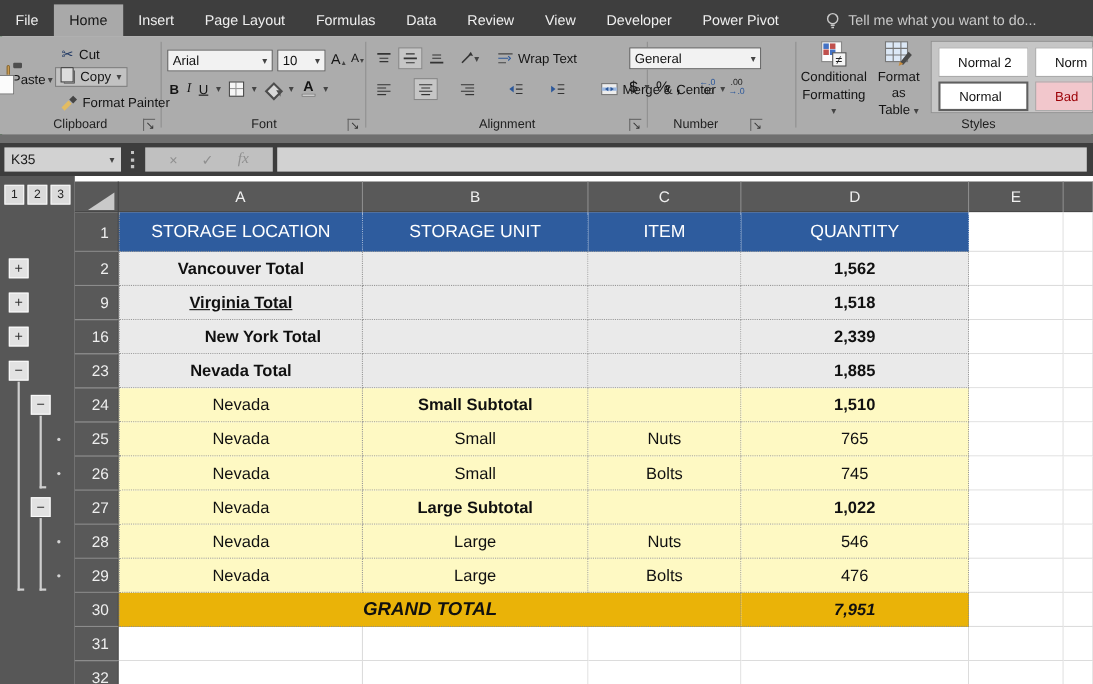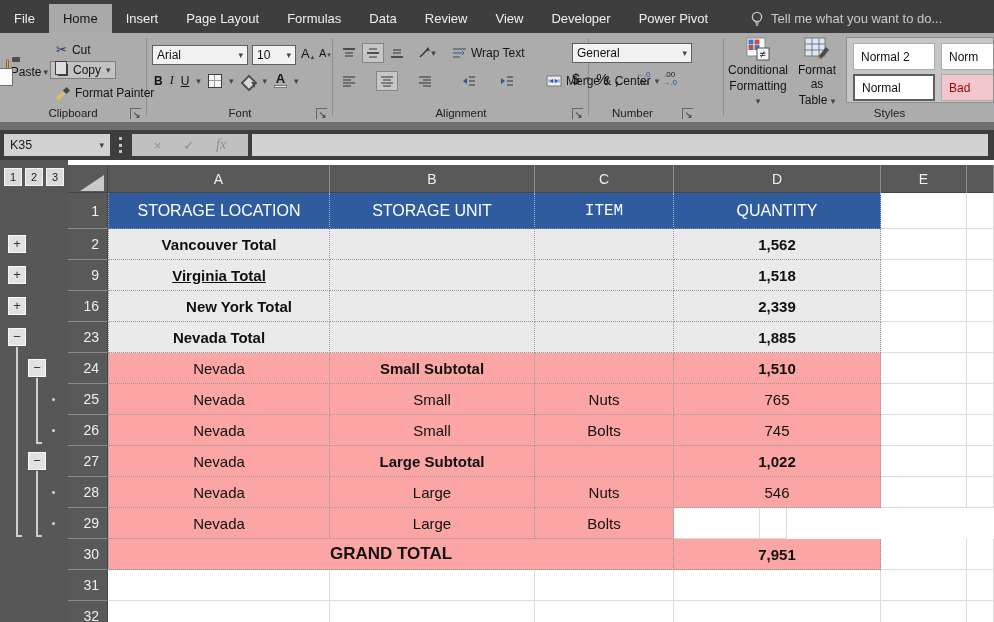--- a/index.html
+++ b/index.html
@@ -57,21 +57,21 @@
   .abtn.sel { background:#C6C6C6; border:1px solid #868686; }
   .lblbtn { display:flex; align-items:center; gap:4px; white-space:nowrap; }
 
   
   .decbtn { display:flex; flex-direction:column; align-items:center; font-size:8px; line-height:8px; color:#222; padding:0 3px; }
   .decbtn .blue { color:#2B579A; }
 
   
   .bigbtn { position:absolute; top:4px; display:flex; flex-direction:column; align-items:center; gap:2px; text-align:center; line-height:14px; font-size:12px; }
   .gallery { position:absolute; left:121px; top:4px; width:148px; height:66px; background:#C6C6C6; border:1px solid #8F8F8F; padding:4px 0 0 5px; overflow:hidden; }
-  .chip { position:absolute; width:82px; height:27px; background:#FFFFFF; border:1px solid #ABABAB; font-size:12px; display:flex; align-items:center; padding-left:7px; white-space:nowrap; overflow:hidden; color:#111; }
+  .chip { position:absolute; width:82px; height:27px; background:#FFFFFF; border:1px solid #ABABAB; font-size:12px; display:flex; align-items:center; padding-left:17px; white-space:nowrap; overflow:hidden; color:#111; }
   .chip.selected { border:2px solid #5F5F5F; }
   .chip.bad { background:#F2C7CC; color:#9C0006; }
 
   
   .midstrip { position:absolute; left:0; top:122px; width:994px; height:8px; background:#6F6F6F; }
   .fbar { position:absolute; left:0; top:130px; width:994px; height:30px; background:#3D3D3D; }
   .namebox { position:absolute; left:4px; top:4px; width:106px; height:22px; background:#D2D2D2; display:flex; align-items:center; justify-content:space-between; padding:0 6px; font-size:12.5px; color:#1A1A1A; }
   .vdots { position:absolute; left:119px; top:7px; height:16px; width:0; border-left:3px dotted #C4C4C4; }
   .fxbar { position:absolute; left:132px; top:4px; width:116px; height:22px; background:#C0C0C0; display:flex; align-items:center; justify-content:space-evenly; color:#8F8F8F; font-size:13px; }
   .fxbar .fx { font-style:italic; font-family:"Liberation Serif", serif; font-size:14px; }
@@ -89,22 +89,22 @@
   .hdrband { position:absolute; left:68px; top:5px; width:926px; height:28px; display:flex; background:#595959; border-bottom:1px solid #454545; }
   .hdrcell { height:28px; display:flex; align-items:center; justify-content:center; color:#EFEFEF; font-size:14px; border-right:1px solid #8C8C8C; }
   .hdrcorner { width:40px; border-right:1px solid #454545; position:relative; height:28px; }
   .selall { position:absolute; right:3px; bottom:2px; width:0; height:0; border-left:24px solid transparent; border-bottom:16px solid #C9C9C9; }
 
   .grid-row { position:absolute; left:68px; width:926px; display:flex; }
   .rownum { width:40px; background:#595959; color:#EFEFEF; font-size:14px; display:flex; align-items:center; justify-content:flex-end; padding-right:8px; border-bottom:1px solid #8C8C8C; border-right:1px solid #454545; }
   .cell { display:flex; align-items:center; justify-content:center; font-size:15px; color:#101010; overflow:hidden; white-space:nowrap; }
   .c-blue { background:#2E5C9E; color:#FFFFFF; font-weight:500; font-size:16px; border-right:1px dotted rgba(255,255,255,.55); border-bottom:1px dotted #8E8E8E; }
   .c-gray { background:#EAEAEA; border-right:1px dotted #979797; border-bottom:1px dotted #979797; }
-  .c-table { background:#fca5a5; border-right:1px dotted #979797; border-bottom:1px dotted #979797; }
-  .c-grand { background:#fca5a5; border-right:1px dotted #8E8E8E; border-bottom:1px dotted #8E8E8E; font-weight:700; }
+  .c-table { background:#fef9c3; border-right:1px dotted #979797; border-bottom:1px dotted #979797; }
+  .c-grand { background:#eab308; border-right:1px dotted #8E8E8E; border-bottom:1px dotted #8E8E8E; font-weight:700;font-style:italic; }
   .c-light { background:#FFFFFF; border-right:1px solid #DCDCDC; border-bottom:1px solid #DCDCDC; }
   .first { border-left:1px dotted #979797; }
   .b { font-weight:700; }
   .grandlbl { font-size:17px; }
 </style>
 </head>
 <body>
 
 <div class="screen">
 
@@ -398,21 +398,21 @@
         <div class="hdrcell" style="width: 139px;">C</div>
         <div class="hdrcell" style="width: 207px;">D</div>
         <div class="hdrcell" style="width: 86px;">E</div>
         <div class="hdrcell" style="width: 27px;"></div>
       </div>
     <div id="grid">
         <div class="grid-row" style="top: 33px; height: 36px;">
           <div class="rownum">1</div>
           <div class="cell c-blue first" style="width: 222px;">STORAGE LOCATION</div>
           <div class="cell c-blue" style="width: 205px;">STORAGE UNIT</div>
-          <div class="cell c-blue" style="width: 139px; font-family: Liberation Mono, monospace;">ITEM</div>
+          <div class="cell c-blue" style="width: 139px;">ITEM</div>
           <div class="cell c-blue" style="width: 207px;">QUANTITY</div>
           <div class="cell c-light" style="width: 86px;"></div>
           <div class="cell c-light" style="width: 27px;"></div>
         </div>
         <div class="grid-row" style="top: 69px; height: 31px;">
           <div class="rownum">2</div>
           <div class="cell c-gray b first" style="width: 222px;">Vancouver Total</div>
           <div class="cell c-gray" style="width: 205px;"></div>
           <div class="cell c-gray" style="width: 139px;"></div>
           <div class="cell c-gray b" style="width: 207px;">1,562</div>
@@ -489,20 +489,21 @@
           <div class="cell c-table" style="width: 139px;">Nuts</div>
           <div class="cell c-table" style="width: 207px;">546</div>
           <div class="cell c-light" style="width: 86px;"></div>
           <div class="cell c-light" style="width: 27px;"></div>
         </div>
         <div class="grid-row" style="top: 348px; height: 31px;">
           <div class="rownum">29</div>
           <div class="cell c-table first" style="width: 222px;">Nevada</div>
           <div class="cell c-table" style="width: 205px;">Large</div>
           <div class="cell c-table" style="width: 139px;">Bolts</div>
+          <div class="cell c-table" style="width: 207px;">476</div>
           <div class="cell c-light" style="width: 86px;"></div>
           <div class="cell c-light" style="width: 27px;"></div>
         </div>
         <div class="grid-row" style="top: 379px; height: 31px;">
           <div class="rownum">30</div>
           <div class="cell c-grand grandlbl first" style="width: 566px;">GRAND TOTAL</div>
           <div class="cell c-grand" style="width: 207px;">7,951</div>
           <div class="cell c-light" style="width: 86px;"></div>
           <div class="cell c-light" style="width: 27px;"></div>
         </div>

